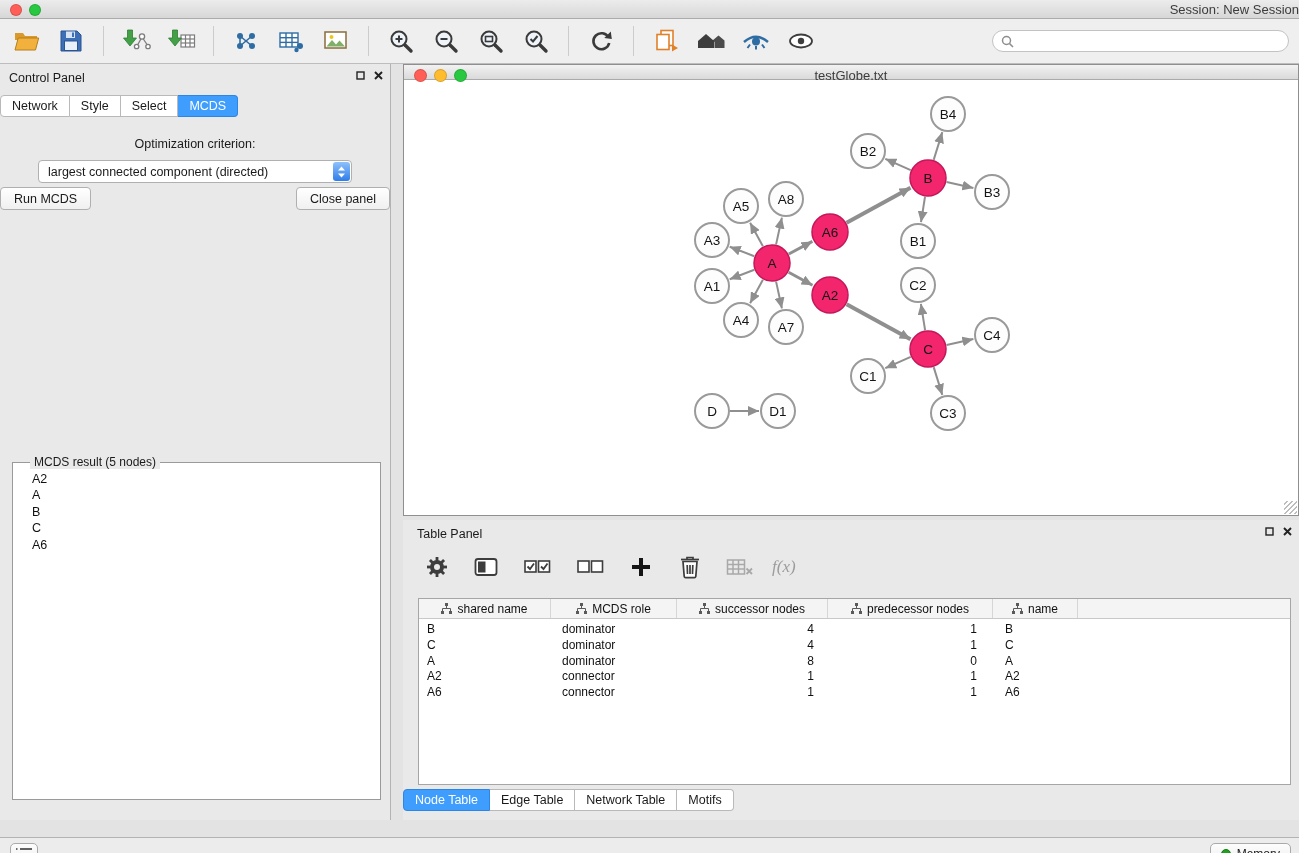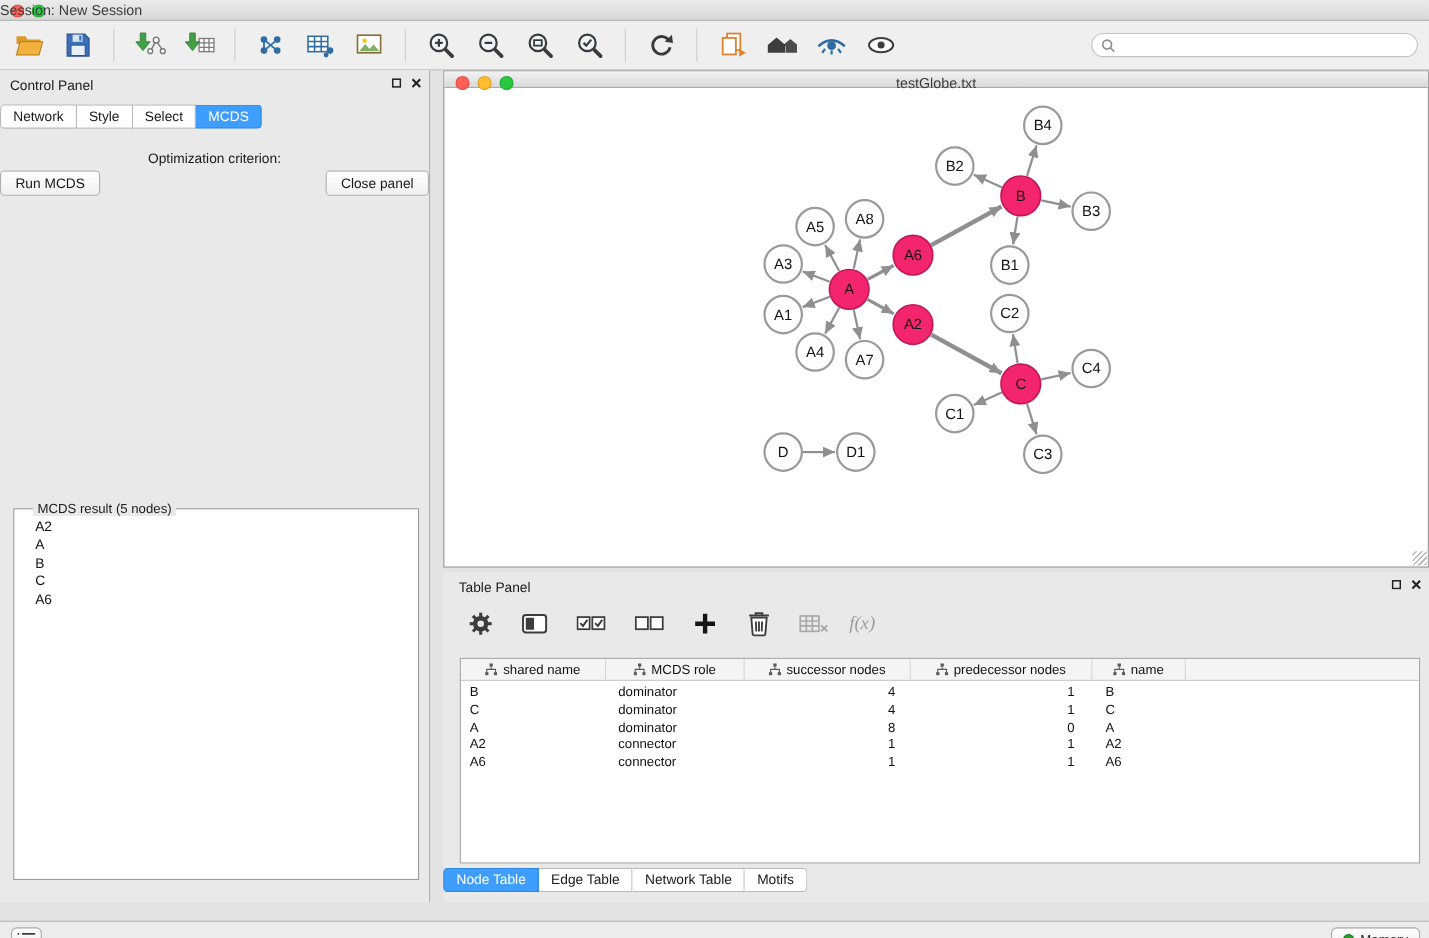--- a/index.html
+++ b/index.html
@@ -17,21 +17,21 @@
   .titlebar {
     position:absolute; top:0; left:0; right:0; height:19px;
     background:linear-gradient(#ececec,#d7d7d7);
     border-bottom:1px solid #ababab;
   }
   .traffic { position:absolute; left:10px; top:4px; display:flex; gap:7px; }
   .light { width:12px; height:12px; border-radius:50%; border:1px solid rgba(0,0,0,.15); }
   .light.red { background:#ff5f57; }
   .light.yellow { background:#febc2e; }
   .light.green { background:#28c840; }
-  .win-title { position:absolute; left:0; right:0; top:2px; text-align:left; font-size:13px; color:#3c3c3c; }
+  .win-title { position:absolute; left:0; right:0; top:2px; text-align:right; font-size:13px; color:#3c3c3c; }
 
   
   .toolbar {
     position:absolute; top:19px; left:0; right:0; height:45px;
     background:#efefef; border-bottom:1px solid #bdbdbd;
     display:flex; align-items:center; padding:0 10px; gap:13px;
   }
   .tb-btn { display:flex; align-items:center; justify-content:center; width:32px; height:32px; cursor:default; }
   .tb-sep { width:1px; height:30px; background:#cccccc; margin:0 3px; }
   .searchbox {
@@ -322,20 +322,29 @@
         </span>
     </span>
   </div>
   <div class="seg-tabs cp-tabs-row">
       <span class="seg-tab">Network</span>
       <span class="seg-tab">Style</span>
       <span class="seg-tab">Select</span>
       <span class="seg-tab active">MCDS</span>
     </div>
   <div class="opt-label">Optimization criterion:</div>
+  <div class="dropdown">
+    <span>largest connected component (directed)</span>
+    <span class="dd-stepper">
+      <svg width="9" height="12" viewBox="0 0 9 12">
+          <path d="M4.5 .5 L8 4.5 H1 z" fill="#fff"></path>
+          <path d="M4.5 11.5 L1 7.5 h7 z" fill="#fff"></path>
+        </svg>
+    </span>
+  </div>
   <div class="cp-buttons">
     <button class="btn">Run MCDS</button>
     <button class="btn">Close panel</button>
   </div>
   <fieldset class="result-box">
     <legend>MCDS result (5 nodes)</legend>
     <div>
         <div class="result-item">A2</div>
         <div class="result-item">A</div>
         <div class="result-item">B</div>

